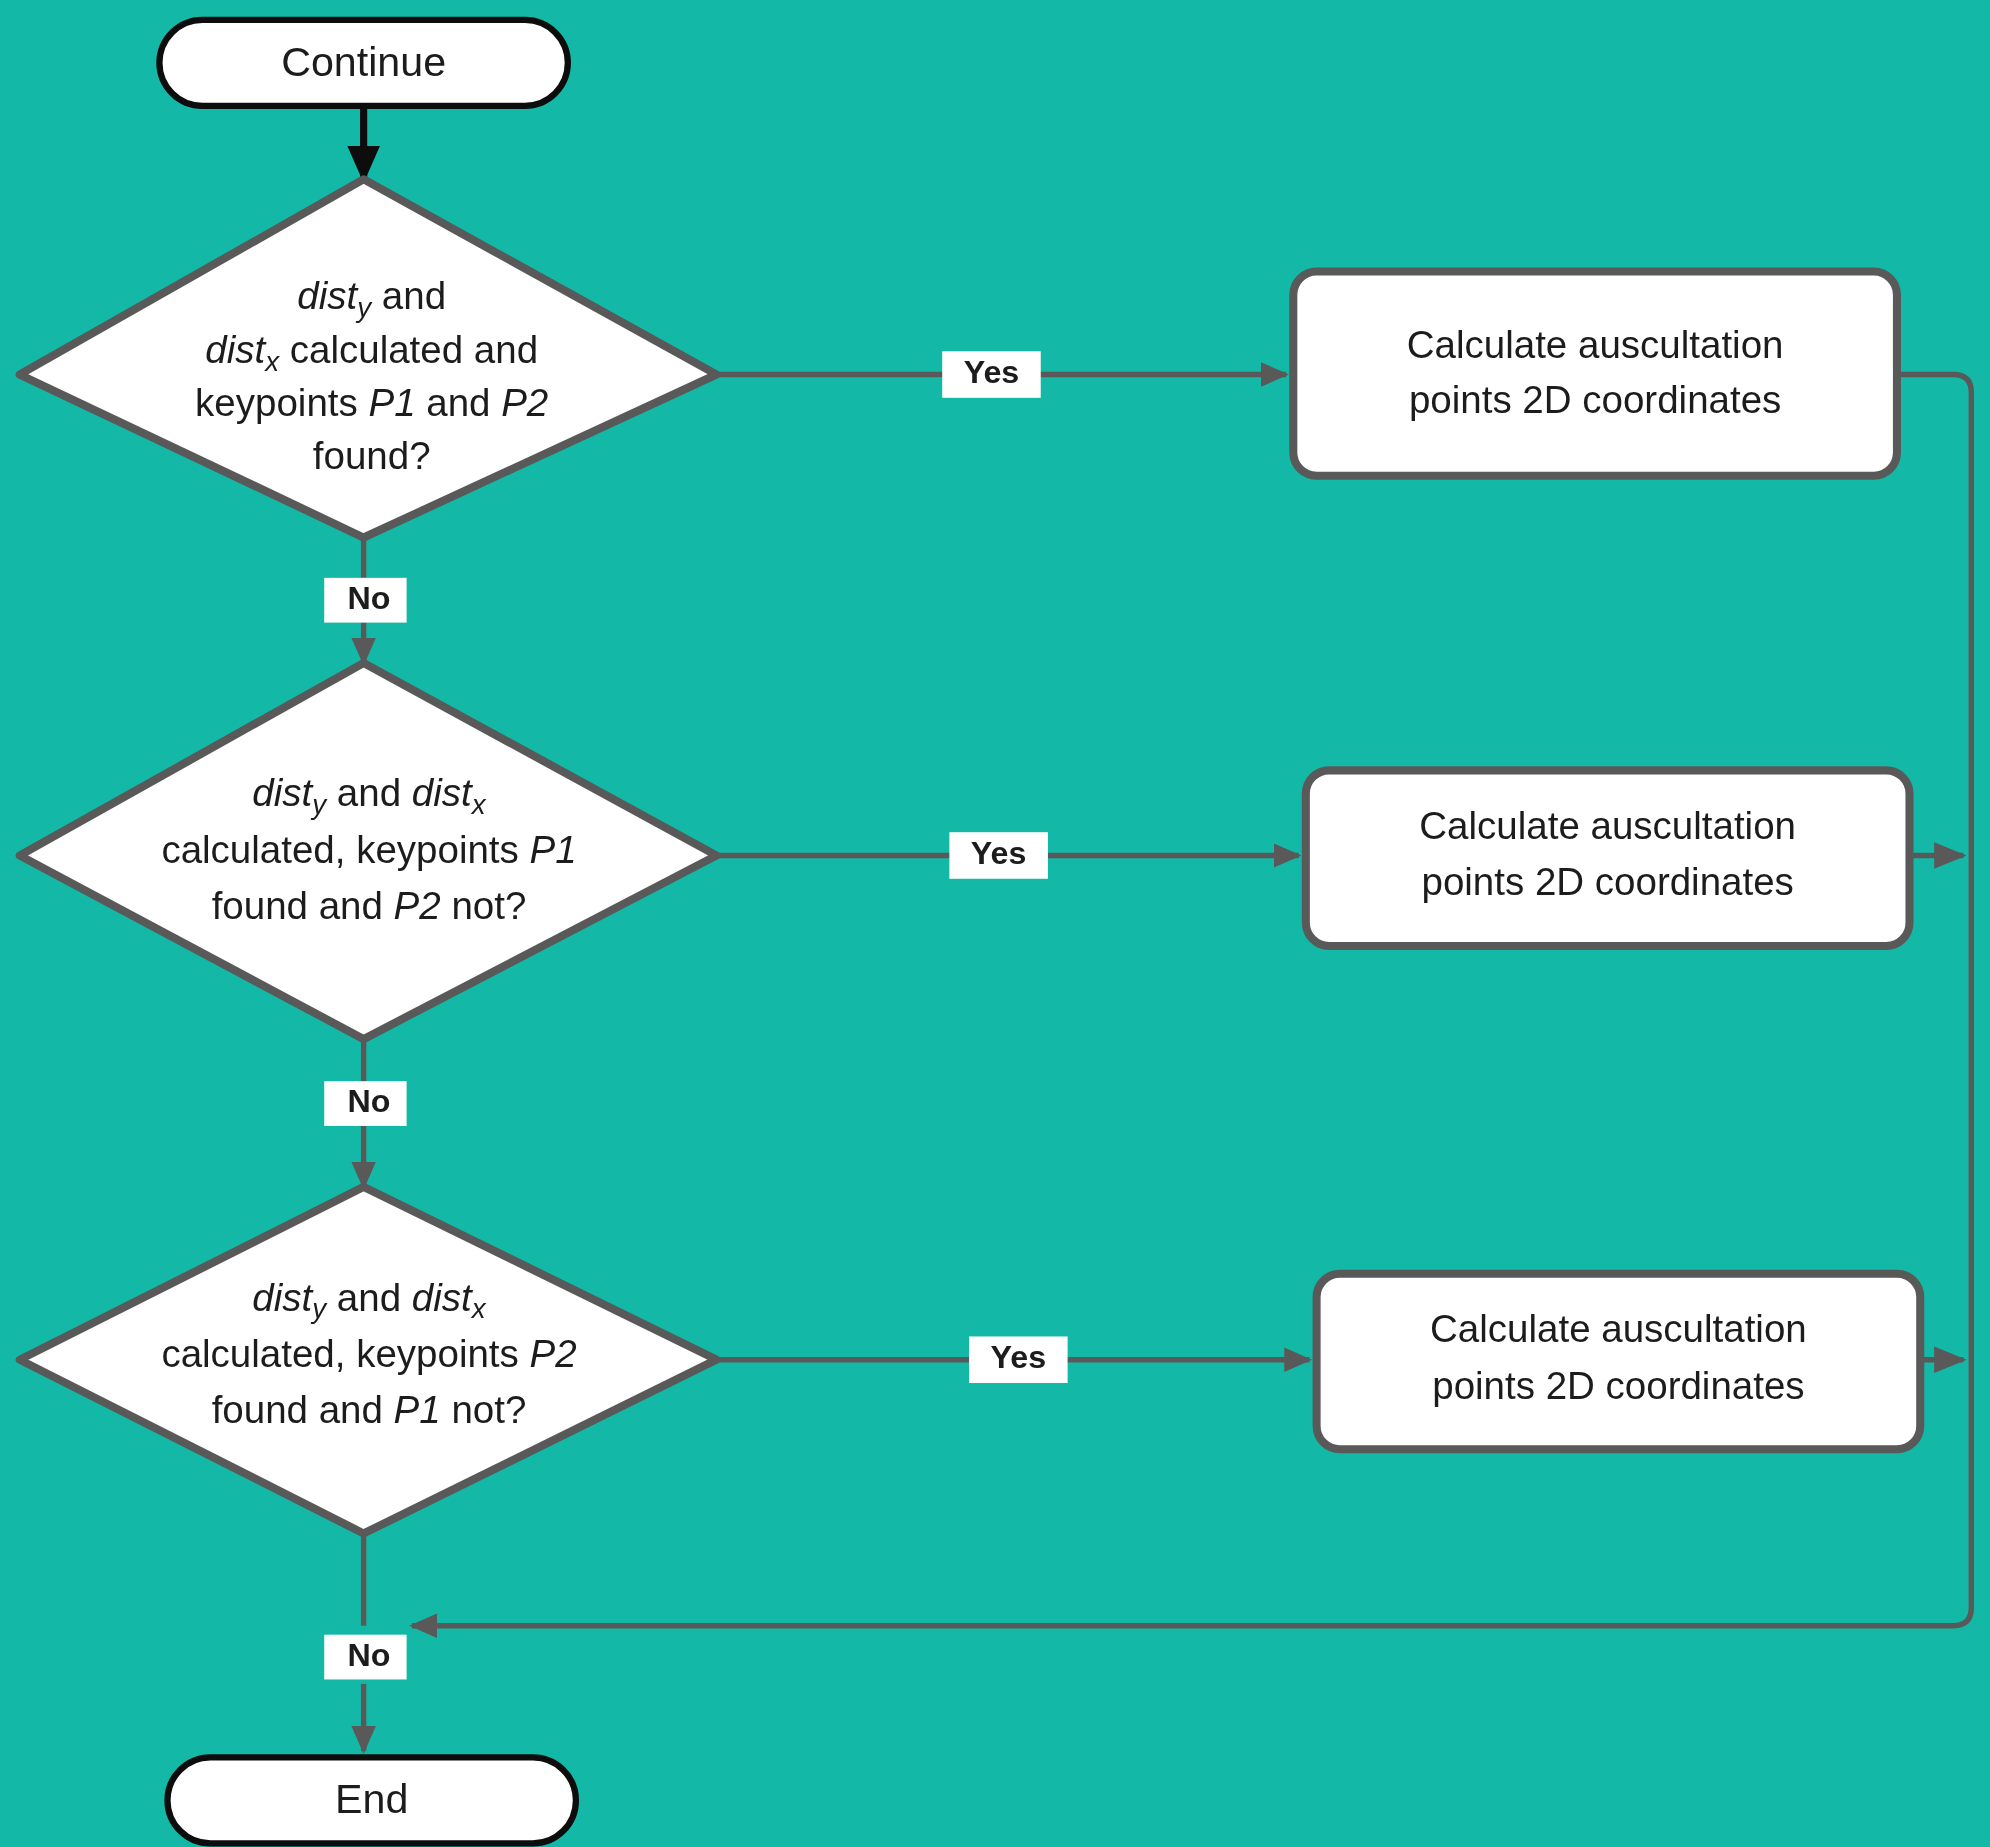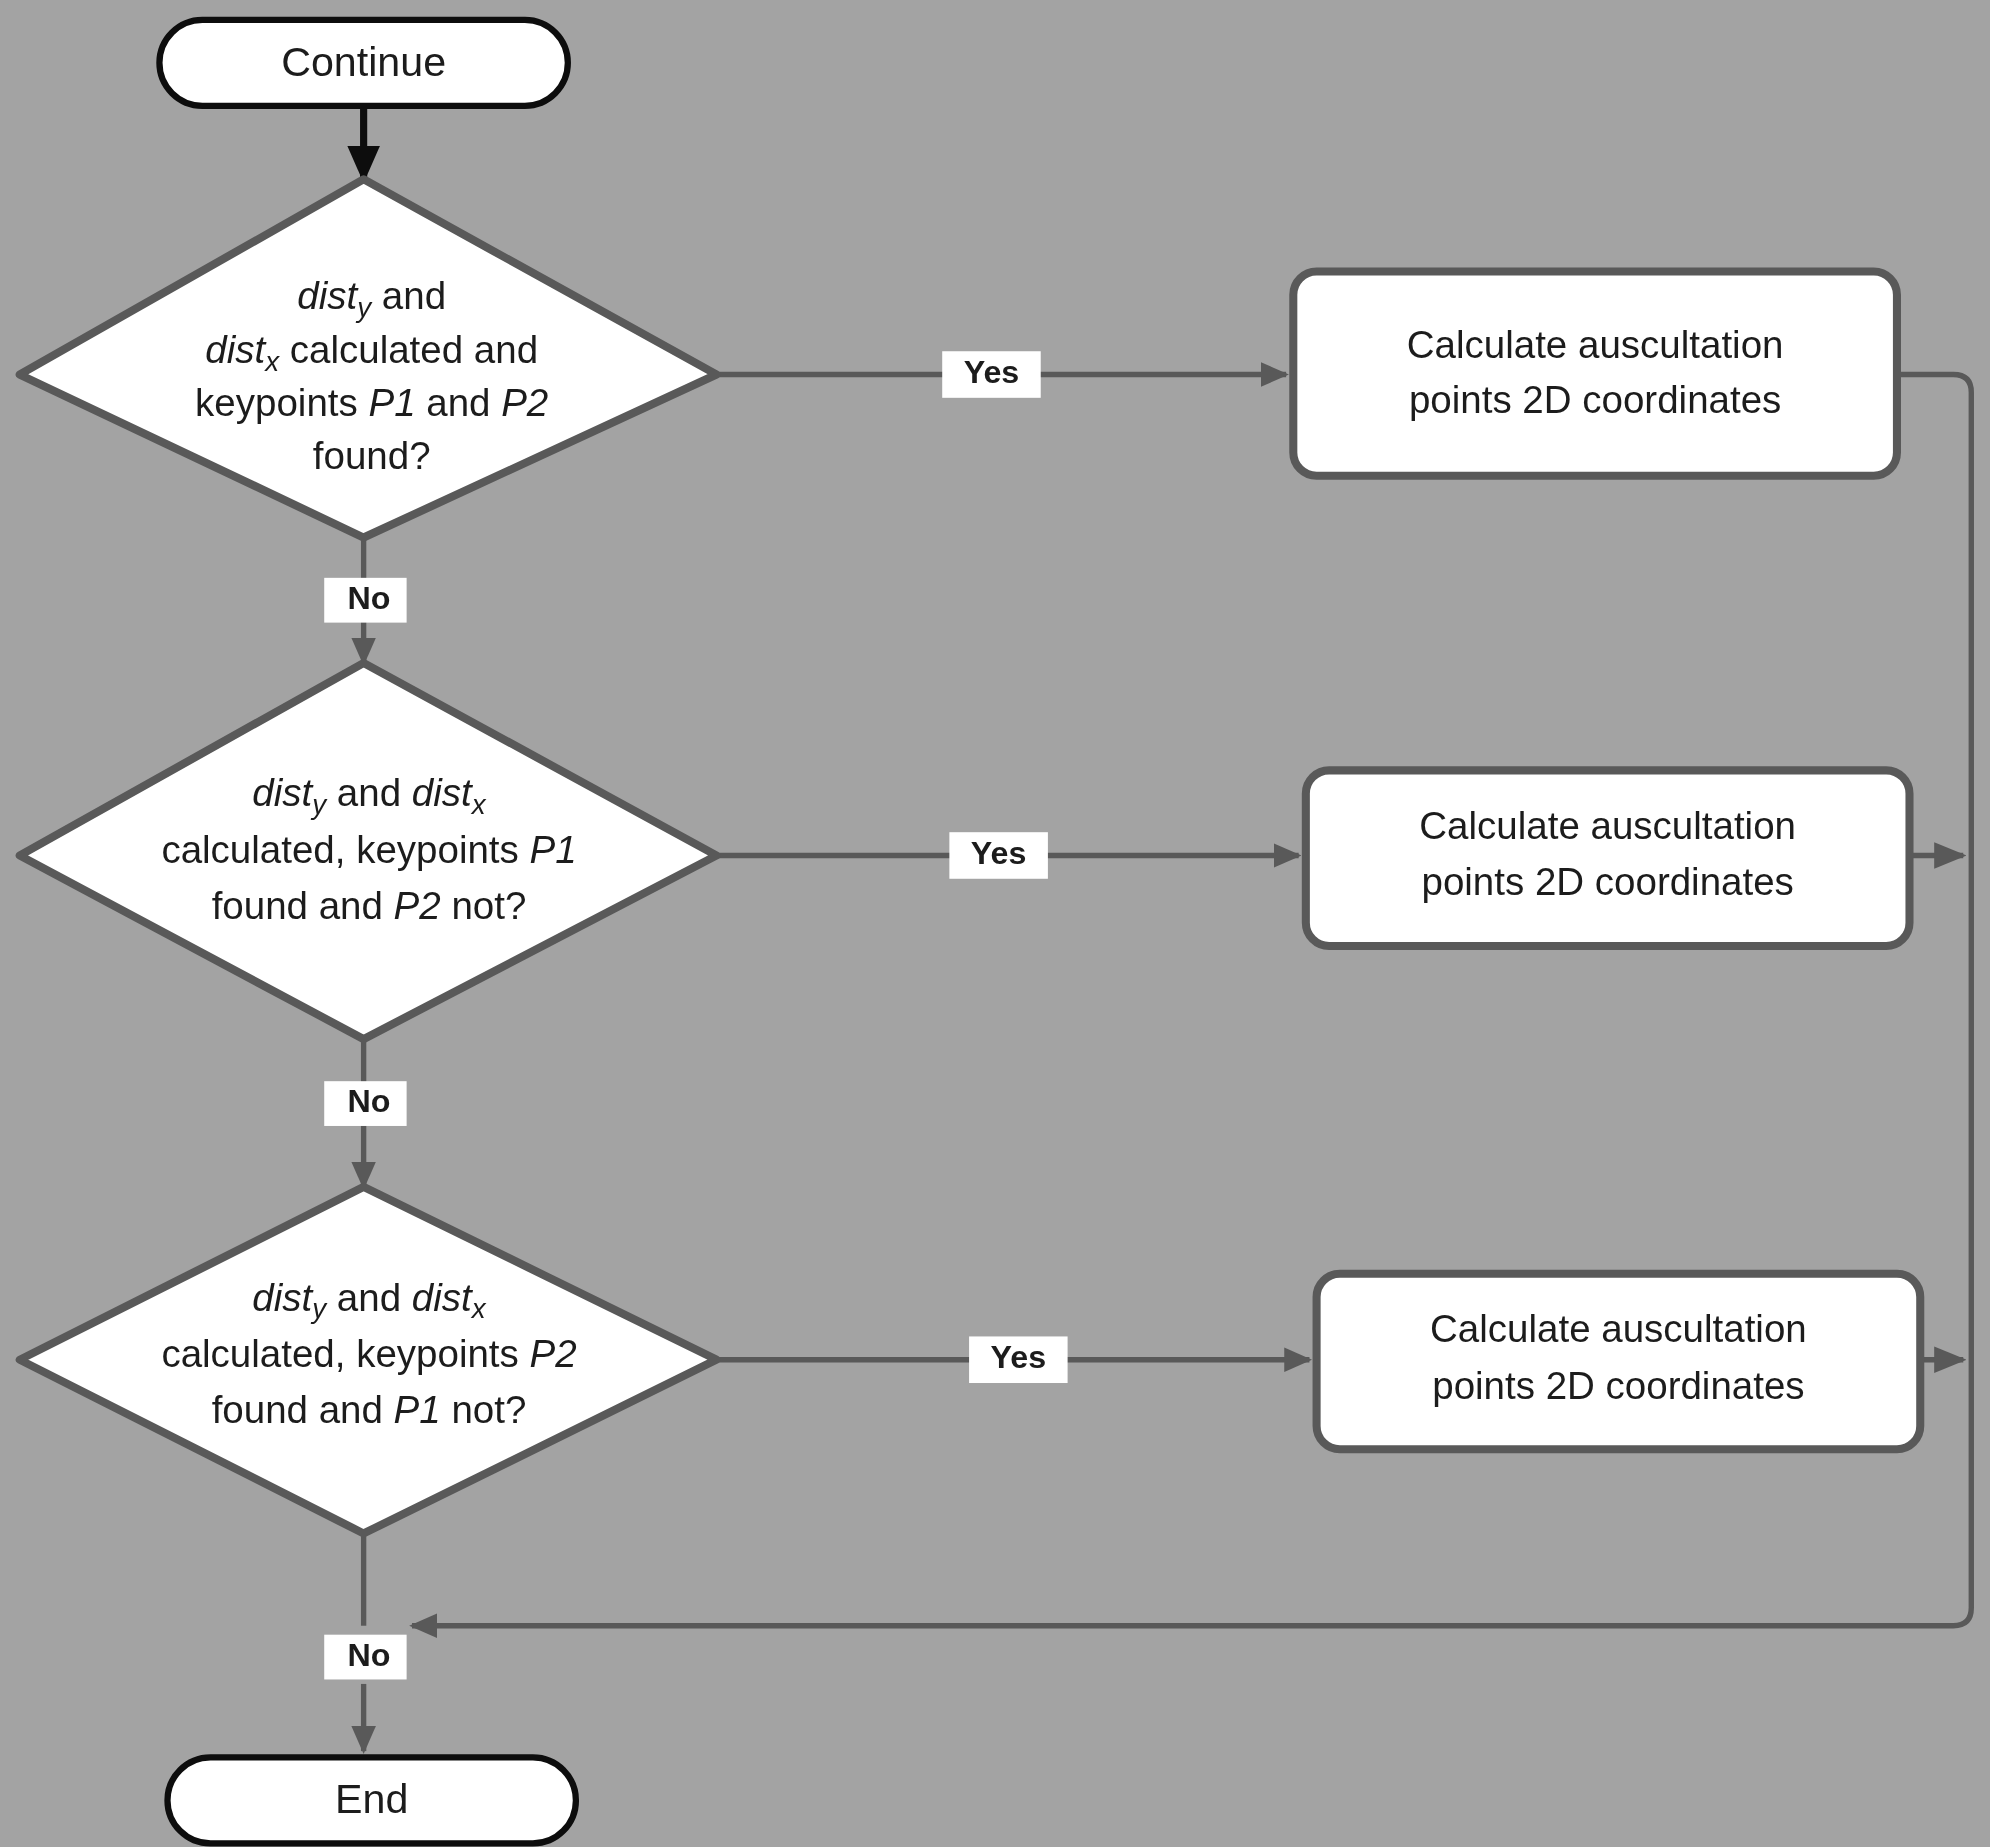--- a/index.html
+++ b/index.html
@@ -7,21 +7,21 @@
     padding: 0;
     background: #ffffff;
   }
   body {
     font-family: "Liberation Sans", sans-serif;
   }
   #flow-wrap {
     position: relative;
     width: 1991px;
     height: 1848px;
-    background: #a3a3a3;
+    background: #14b8a6;
     overflow: hidden;
   }
   svg#flowchart {
     display: block;
     width: 1991px;
     height: 1848px;
   }
   .node-shape-terminal {
     fill: #ffffff;
     stroke: #0d0d0d;

